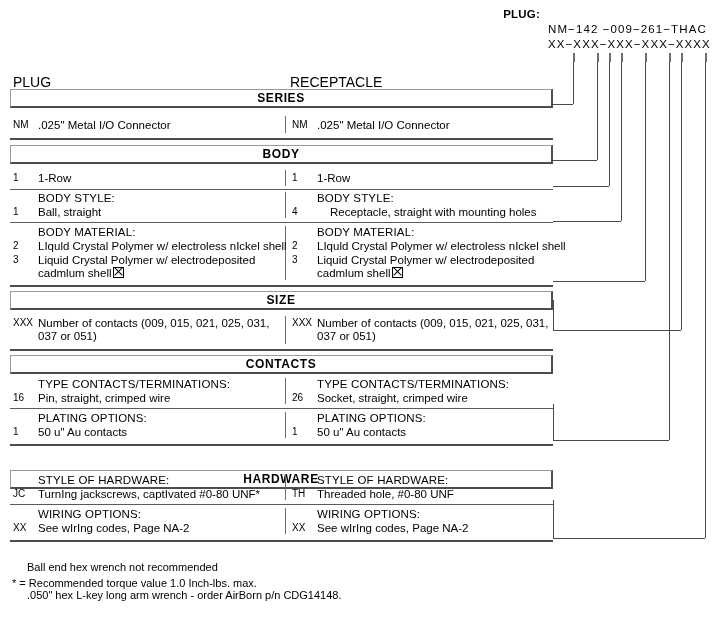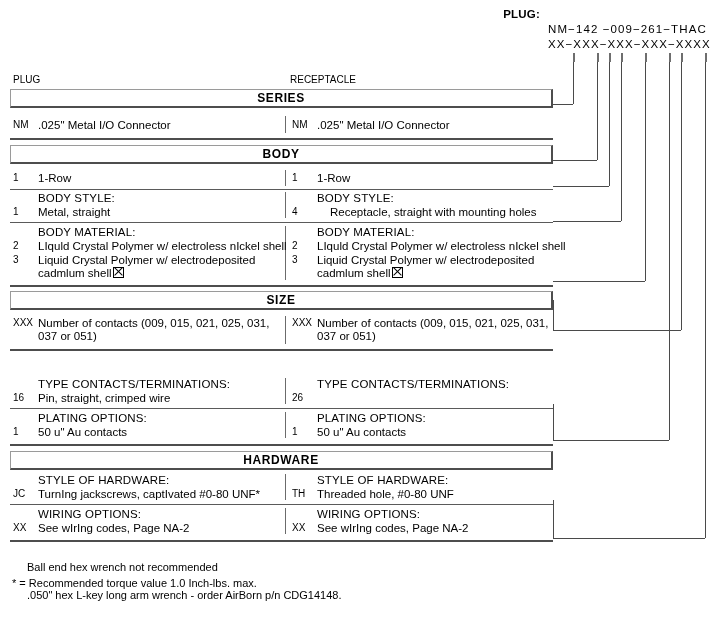--- a/index.html
+++ b/index.html
@@ -10,21 +10,21 @@
     -webkit-font-smoothing:none;
   }
   .sheet{position:absolute;left:0;top:0;width:722px;height:629px;}
 
   
   .pn{position:absolute;font-size:11.5px;letter-spacing:0.2px;white-space:nowrap;}
   .pn-lbl{font-weight:bold;text-align:right;}
   .pn-val{font-family:"Liberation Sans", sans-serif;letter-spacing:1.1px;}
 
   
-  .colcap{position:absolute;font-size:10px;text-align:center;}
+  .colcap{position:absolute;font-size:14px;text-align:center;}
 
   
   .bar{
     position:absolute;left:10px;width:543px;height:19px;
     background:#ffffff;
     border-top:1px solid #9a9a9a;
     border-left:1px solid #9a9a9a;
     border-right:2px solid #4d4d4d;
     border-bottom:2px solid #4d4d4d;
     box-sizing:border-box;
@@ -97,21 +97,21 @@
   <div class="vdiv" style="left:285px;top:170px;height:16px;"></div>
   <div class="code" style="left:13px;top:172px;">1</div>
   <div class="cell" style="left:38px;top:172px;">1-Row</div>
   <div class="code" style="left:292px;top:172px;">1</div>
   <div class="cell" style="left:317px;top:172px;">1-Row</div>
   <div class="rule" style="top:189px;"></div>
 
   <div class="vdiv" style="left:285px;top:192px;height:26px;"></div>
   <div class="cell caps" style="left:38px;top:192px;">BODY STYLE:</div>
   <div class="code" style="left:13px;top:206px;">1</div>
-  <div class="cell" style="left:38px;top:206px;">Metal, straight</div>
+  <div class="cell" style="left:38px;top:206px;">Ball, straight</div>
   <div class="cell caps" style="left:317px;top:192px;">BODY STYLE:</div>
   <div class="code" style="left:292px;top:206px;">4</div>
   <div class="cell" style="left:317px;top:206px;padding-left:13px;">Receptacle, straight with mounting holes</div>
   <div class="rule" style="top:222px;"></div>
 
   <div class="vdiv" style="left:285px;top:226px;height:54px;"></div>
   <div class="cell caps" style="left:38px;top:226px;">BODY MATERIAL:</div>
   <div class="code" style="left:13px;top:240px;">2</div>
   <div class="cell" style="left:38px;top:240px;">LIquld Crystal Polymer w/ electroless nIckel shell</div>
   <div class="code" style="left:13px;top:254px;">3</div>
@@ -130,39 +130,41 @@
 
   <div class="vdiv" style="left:285px;top:316px;height:28px;"></div>
   <div class="code" style="left:13px;top:317px;">XXX</div>
   <div class="cell" style="left:38px;top:317px;">Number of contacts (009, 015, 021, 025, 031,</div>
   <div class="cell" style="left:38px;top:330px;">037 or 051)</div>
   <div class="code" style="left:292px;top:317px;">XXX</div>
   <div class="cell" style="left:317px;top:317px;">Number of contacts (009, 015, 021, 025, 031,</div>
   <div class="cell" style="left:317px;top:330px;">037 or 051)</div>
   <div class="rule thick" style="top:349px;"></div>
 
+  <div class="bar" style="top:355px;">CONTACTS</div>
 
   <div class="vdiv" style="left:285px;top:378px;height:26px;"></div>
   <div class="cell caps" style="left:38px;top:378px;">TYPE CONTACTS/TERMINATIONS:</div>
   <div class="code" style="left:13px;top:392px;">16</div>
   <div class="cell" style="left:38px;top:392px;">Pin, straight, crimped wire</div>
   <div class="cell caps" style="left:317px;top:378px;">TYPE CONTACTS/TERMINATIONS:</div>
   <div class="code" style="left:292px;top:392px;">26</div>
+  <div class="cell" style="left:317px;top:392px;">Socket, straight, crimped wire</div>
   <div class="rule" style="top:408px;"></div>
 
   <div class="vdiv" style="left:285px;top:412px;height:26px;"></div>
   <div class="cell caps" style="left:38px;top:412px;">PLATING OPTIONS:</div>
   <div class="code" style="left:13px;top:426px;">1</div>
   <div class="cell" style="left:38px;top:426px;">50 u" Au contacts</div>
   <div class="cell caps" style="left:317px;top:412px;">PLATING OPTIONS:</div>
   <div class="code" style="left:292px;top:426px;">1</div>
   <div class="cell" style="left:317px;top:426px;">50 u" Au contacts</div>
   <div class="rule thick" style="top:444px;"></div>
 
-  <div class="bar" style="top:451px;">HARDWARE</div>
+  <div class="bar" style="top:470px;">HARDWARE</div>
 
   <div class="vdiv" style="left:285px;top:474px;height:26px;"></div>
   <div class="cell caps" style="left:38px;top:474px;">STYLE OF HARDWARE:</div>
   <div class="code" style="left:13px;top:488px;">JC</div>
   <div class="cell" style="left:38px;top:488px;">TurnIng jackscrews, captIvated #0-80 UNF*</div>
   <div class="cell caps" style="left:317px;top:474px;">STYLE OF HARDWARE:</div>
   <div class="code" style="left:292px;top:488px;">TH</div>
   <div class="cell" style="left:317px;top:488px;">Threaded hole, #0-80 UNF</div>
   <div class="rule" style="top:504px;"></div>
 

